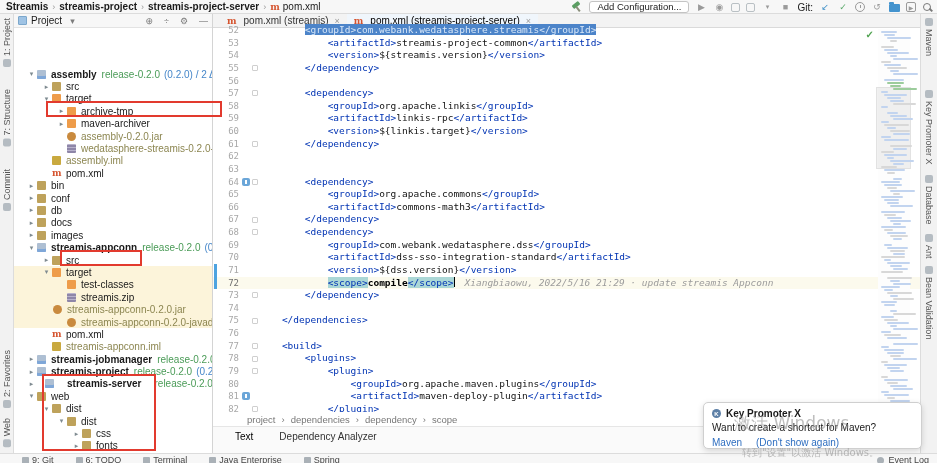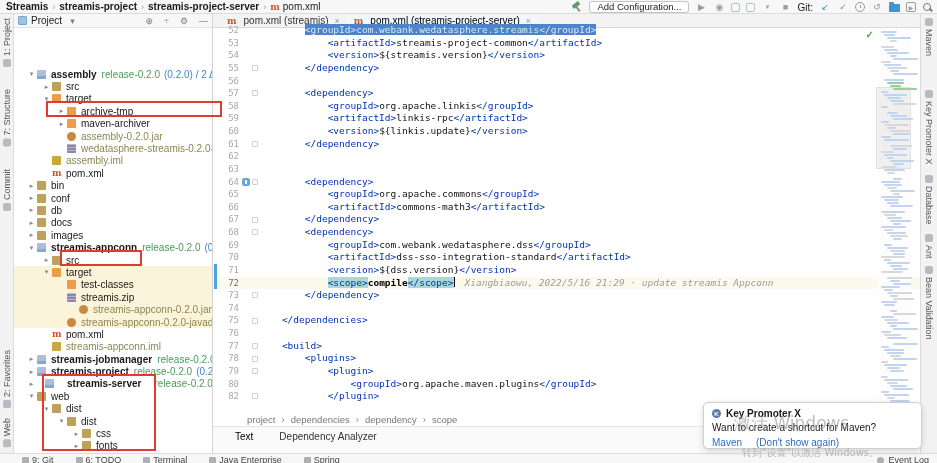--- a/index.html
+++ b/index.html
@@ -333,21 +333,21 @@
         <div class="trow sel" style="padding-left: 42px;">
           <span class="arrow"></span>
           <span class="ic ic-folderx"></span>
           <span class="tname">test-classes</span>
         </div>
         <div class="trow sel" style="padding-left: 42px;">
           <span class="arrow"></span>
           <span class="ic ic-zip"></span>
           <span class="tname">streamis.zip</span>
         </div>
-        <div class="trow sel" style="padding-left: 54px; text-align: center;">
+        <div class="trow sel" style="padding-left: 28px; text-align: center;">
           <span class="arrow"></span>
           <span class="ic ic-jar"></span>
           <span class="tname olive">streamis-appconn-0.2.0.jar</span>
         </div>
         <div class="trow sel" style="padding-left: 42px;">
           <span class="arrow"></span>
           <span class="ic ic-jar"></span>
           <span class="tname olive">streamis-appconn-0.2.0-javadoc.jar</span>
         </div>
         <div class="trow" style="padding-left: 27px;">
@@ -498,21 +498,21 @@
             <span class="lnum">59</span>
             <span class="gslot"></span>
           </span>
           <span class="ct"><span>            </span><span class="t">&lt;artifactId&gt;</span><span class="c">linkis-rpc</span><span class="t">&lt;/artifactId&gt;</span></span>
         </div>
         <div class="cl">
           <span class="gut">
             <span class="lnum">60</span>
             <span class="gslot"></span>
           </span>
-          <span class="ct"><span>            </span><span class="t">&lt;version&gt;</span><span class="c">${linkis.update}</span><span class="t">&lt;/version&gt;</span></span>
+          <span class="ct"><span>            </span><span class="t">&lt;version&gt;</span><span class="c">${linkis.target}</span><span class="t">&lt;/version&gt;</span></span>
         </div>
         <div class="cl">
           <span class="gut">
             <span class="lnum">61</span>
             <span class="gslot"></span>
             <span class="foldm"></span>
           </span>
           <span class="ct"><span>        </span><span class="t">&lt;/dependency&gt;</span></span>
         </div>
         <div class="cl">
@@ -650,20 +650,27 @@
             <span class="foldm"></span>
           </span>
           <span class="ct"><span>            </span><span class="t">&lt;plugin&gt;</span></span>
         </div>
         <div class="cl">
           <span class="gut">
             <span class="lnum">80</span>
             <span class="gslot"></span>
           </span>
           <span class="ct"><span>                </span><span class="t">&lt;groupId&gt;</span><span class="c">org.apache.maven.plugins</span><span class="t">&lt;/groupId&gt;</span></span>
+        </div>
+        <div class="cl">
+          <span class="gut">
+            <span class="lnum">81</span>
+            <span class="gico"></span>
+          </span>
+          <span class="ct"><span>                </span><span class="t">&lt;artifactId&gt;</span><span class="c">maven-deploy-plugin</span><span class="t">&lt;/artifactId&gt;</span></span>
         </div>
         <div class="cl">
           <span class="gut">
             <span class="lnum">82</span>
             <span class="gslot"></span>
             <span class="foldm"></span>
           </span>
           <span class="ct"><span>            </span><span class="t">&lt;/plugin&gt;</span></span>
         </div>
       </div>

